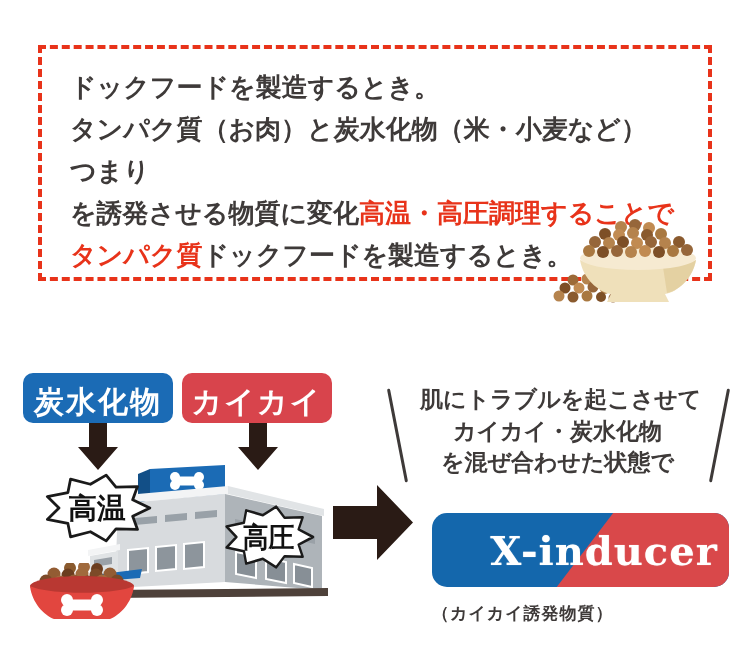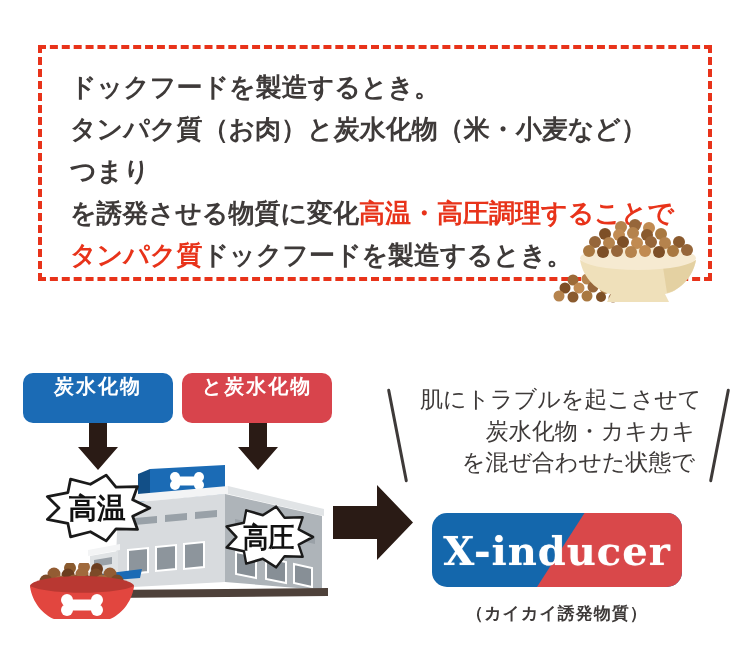--- a/index.html
+++ b/index.html
@@ -14,54 +14,54 @@
     border:4px dashed var(--accent-red);
     padding:17px 26px 0 28px;
   }
   .notice-box p{
     margin:0;font-size:26px;font-weight:700;color:var(--text-dark);
     line-height:42px;letter-spacing:0px;white-space:nowrap;
   }
   .notice-box .red{color:var(--accent-red);}
   
   .pill{
-    top:373px;height:50px;border-radius:10px;display:flex;align-items:flex-start;justify-content:center;
-    color:#fff;font-size:20px;font-weight:700;letter-spacing:2px;
+    top:373px;height:50px;border-radius:10px;display:flex;align-items:flex-end;justify-content:center;
+    color:#fff;font-size:30px;font-weight:700;letter-spacing:2px;
   }
   .pill-blue{left:23px;width:150px;background:var(--carb-blue);}
   .pill-red{left:182px;width:150px;background:var(--protein-red);}
   
   .result-text{
-    left:420px;top:384px;width:275px;text-align:right;
-    font-size:23px;font-weight:400;color:var(--text-dark);line-height:31.5px;
+    left:420px;top:384px;width:275px;text-align:center;
+    font-size:23px;font-weight:700;color:var(--text-dark);line-height:31.5px;
   }
   .result-text p{margin:0;white-space:nowrap;}
   .emph-line{
     width:3px;height:95px;background:var(--text-dark);border-radius:2px;top:388px;
   }
   .emph-left{left:396px;transform:rotate(-11deg);}
   .emph-right{left:718px;transform:rotate(11deg);}
   
   .badge{
     left:432px;top:513px;width:250px;height:74px;border-radius:15px;overflow:hidden;
-    background:var(--badge-blue);display:flex;align-items:center;justify-content:center;
+    background:var(--badge-blue);display:flex;align-items:center;justify-content:center;padding-left:47px;
   }
   .badge .red-half{
     position:absolute;inset:0;background:var(--badge-red);
     -webkit-clip-path:polygon(61% 0,100% 0,100% 100%,42% 100%);
     clip-path:polygon(61% 0,100% 0,100% 100%,42% 100%);
   }
   .badge .badge-text{
     position:relative;z-index:2;color:#fff;
     font-family:"DejaVu Serif","Liberation Serif",serif;
     font-size:40px;font-weight:700;letter-spacing:1px;
     text-shadow:0 0 1px rgba(255,255,255,.6);
   }
   .badge-caption{
-    left:432px;top:602px;width:250px;text-align:center;
+    left:432px;top:602px;width:250px;
     font-size:17px;font-weight:700;color:var(--text-dark);letter-spacing:1px;white-space:nowrap;
   }
   .bubble-label{font-weight:700;fill:#111;}
 </style>
 </head>
 <body>
 
 <div class="stage">
 
   <div class="abs notice-box">
@@ -116,21 +116,21 @@
         <circle cx="116" cy="34" r="6" fill="#7d4f26"></circle>
       <circle cx="130" cy="33" r="6" fill="#a97840"></circle>
         <circle cx="144" cy="32" r="6" fill="#96663a"></circle>
     </g>
   </svg>
 
   <div class="abs pill pill-blue">
     <span>炭水化物</span>
   </div>
   <div class="abs pill pill-red">
-    <span>と炭水化物</span>
+    <span>カイカイ</span>
   </div>
 
   <svg class="abs" style="left:78px;top:423px;" width="40" height="47" viewBox="0 0 40 47">
     <polygon points="11,0 29,0 29,24 40,24 20,47 0,24 11,24" fill="var(--arrow-dark)"></polygon>
   </svg>
   <svg class="abs" style="left:238px;top:423px;" width="40" height="47" viewBox="0 0 40 47">
     <polygon points="11,0 29,0 29,24 40,24 20,47 0,24 11,24" fill="var(--arrow-dark)"></polygon>
   </svg>
 
   <svg class="abs" style="left:60px;top:462px;" width="280" height="148" viewBox="0 0 280 148">
@@ -216,21 +216,21 @@
   </svg>
 
   <svg class="abs" style="left:333px;top:485px;" width="80" height="75" viewBox="0 0 80 75">
     <polygon points="0,21 44,21 44,0 80,37.5 44,75 44,54 0,54" fill="var(--arrow-dark)"></polygon>
   </svg>
 
   <div class="abs emph-line emph-left"></div>
   <div class="abs emph-line emph-right"></div>
   <div class="abs result-text">
     <p>肌にトラブルを起こさせて</p>
-    <p>炭水化物・カキカキ</p>
+    <p>カイカイ・炭水化物</p>
     <p>を混ぜ合わせた状態で</p>
   </div>
 
   <div class="abs badge">
     <div class="red-half"></div>
     <span class="badge-text">X-inducer</span>
   </div>
   <div class="abs badge-caption">（カイカイ誘発物質）</div>
 
 </div>

